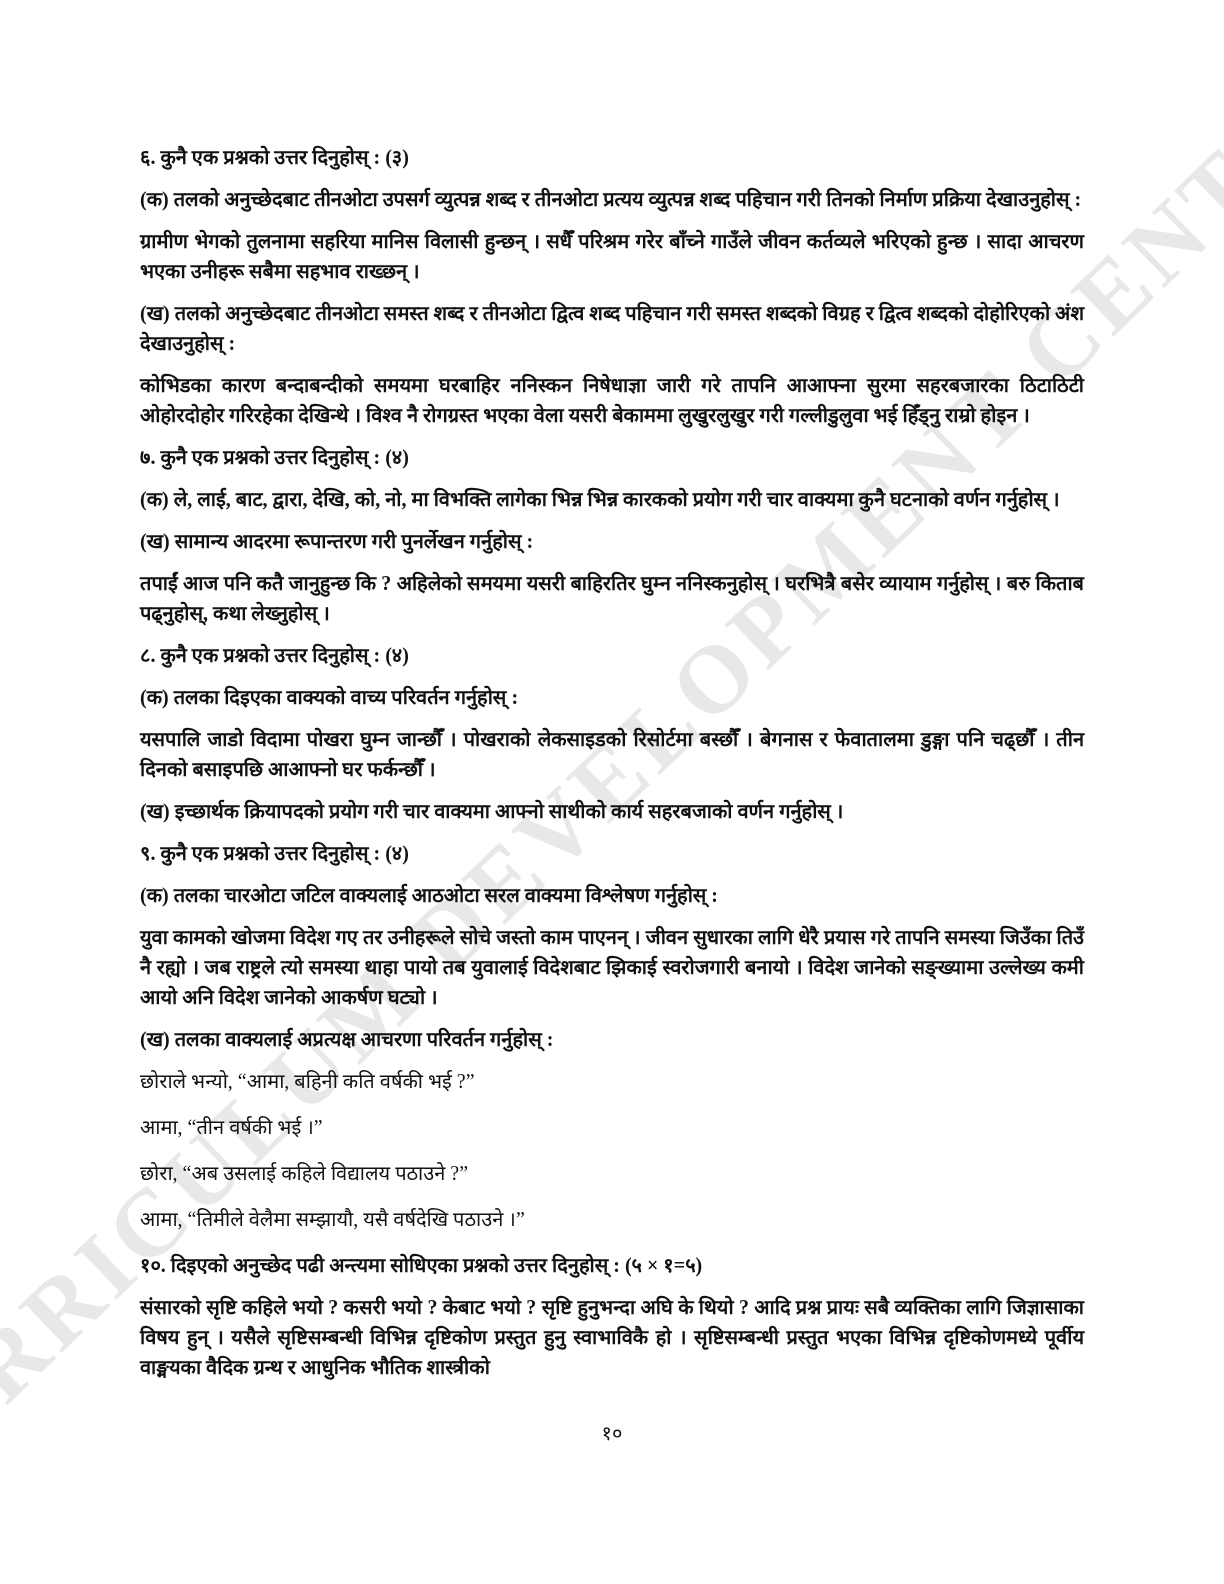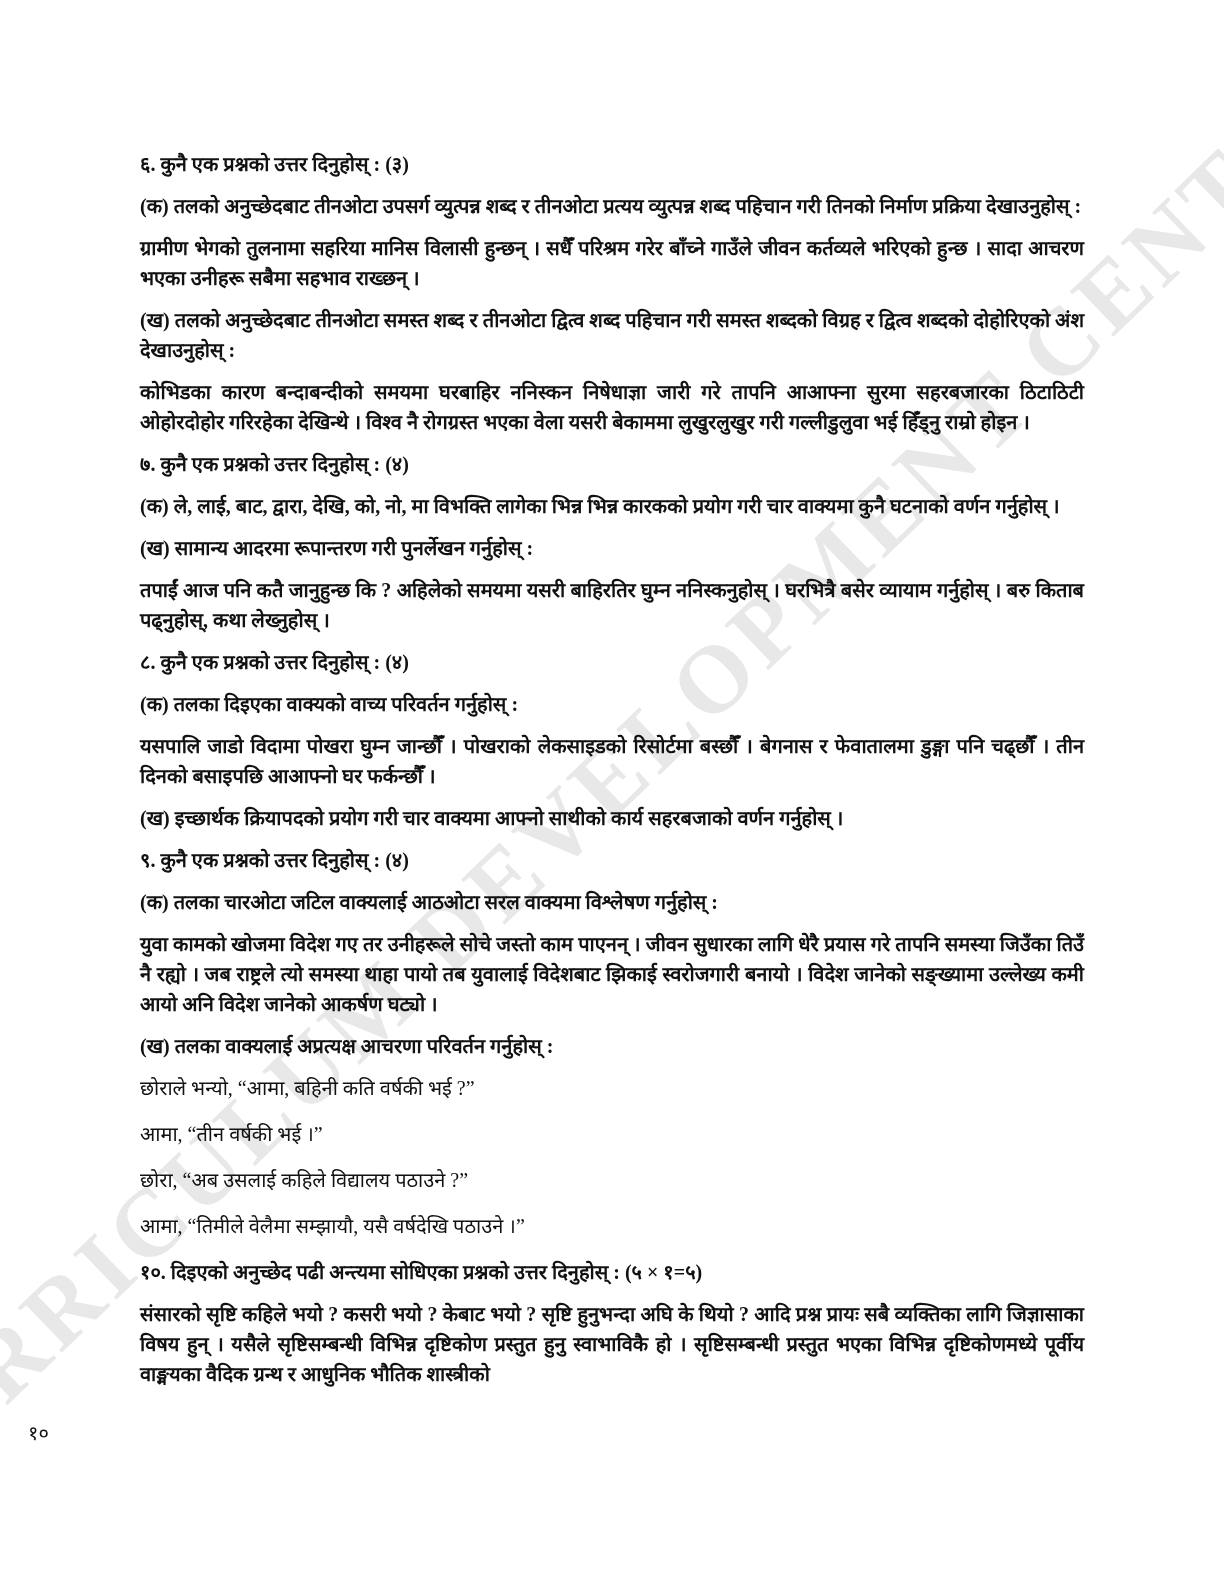--- a/index.html
+++ b/index.html
@@ -20,21 +20,21 @@
     font-weight:bold;
     letter-spacing:6px;
     white-space:nowrap;
     color:rgba(130,130,130,0.18);
     z-index:0;
     user-select:none;
     font-family:"Liberation Serif", serif;
   }
   .content {
     position:absolute;
-    left:140px; top:143px;
+    left:140px; top:136px;
     width:944px;
     z-index:1;
   }
   .content p {
     margin:0 0 12px 0;
     font-size:20px;
     line-height:30px;
   }
   .heading {
     font-weight:bold;
@@ -54,24 +54,23 @@
     text-align:justify;
     font-weight:bold;
   }
   .dialog {
     margin-bottom:16px !important;
   }
   .page-number {
     position:absolute;
     left:0; right:0;
     bottom:138px;
-    text-align:left;
+    text-align:center;
     font-size:20px;
     z-index:1;
-    margin-left:28px;
   }
 </style>
 </head>
 <body>
 
 <div class="page">
 
   <div class="watermark">CURRICULUM DEVELOPMENT CENTRE</div>
 
   <div class="content">

